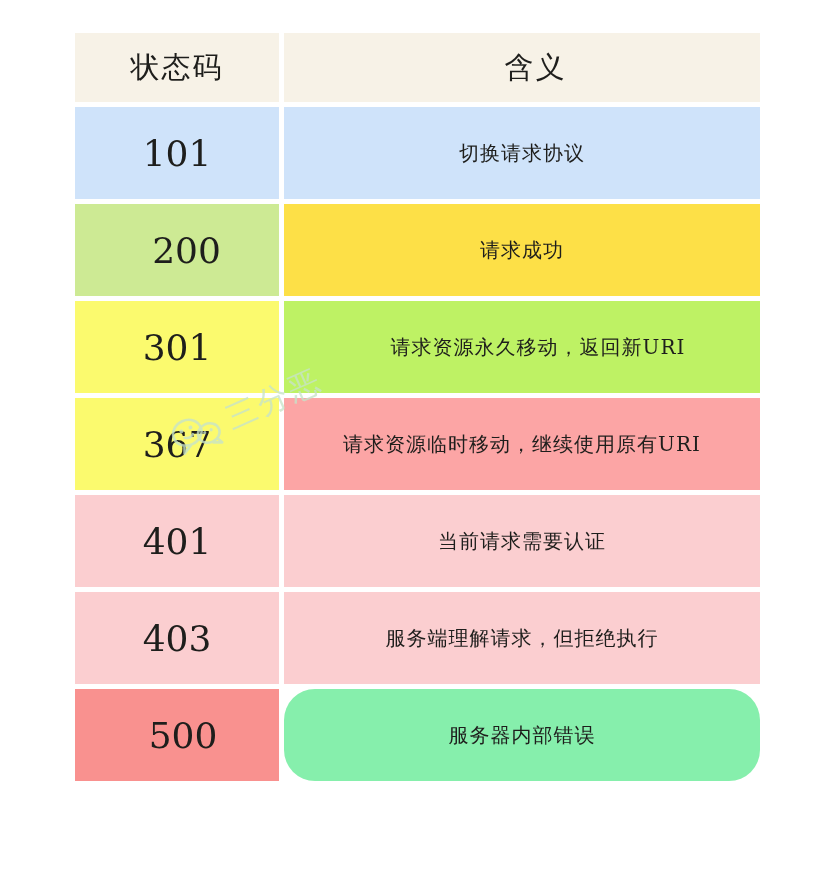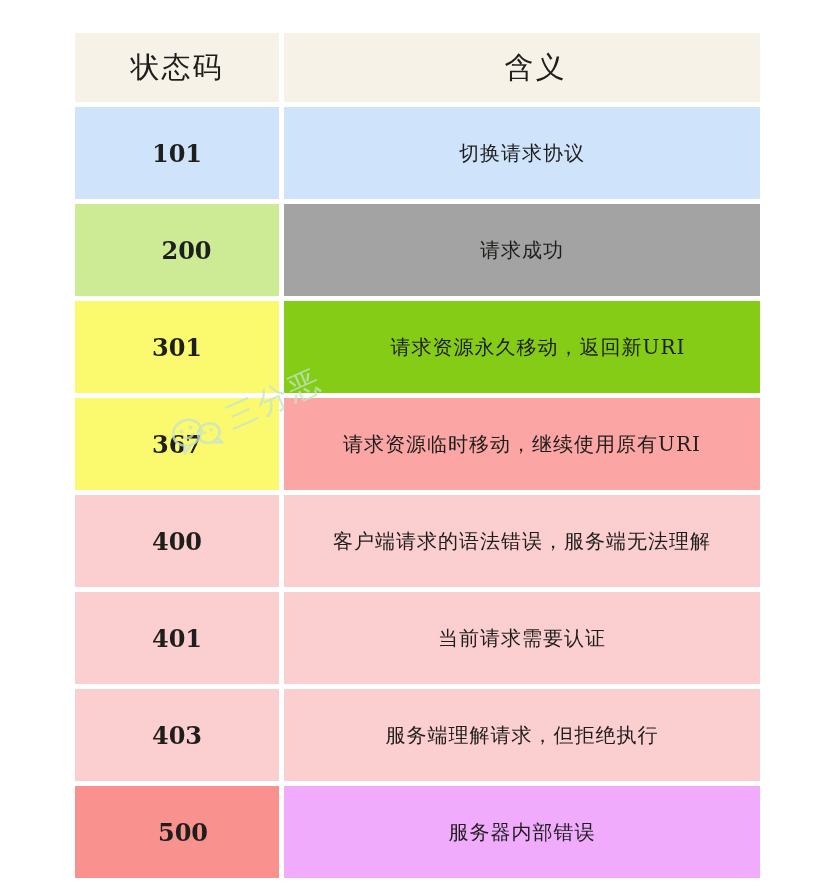--- a/index.html
+++ b/index.html
@@ -28,21 +28,21 @@
   }
   .status-table th {
     height: 69px;
     font-size: 29px;
     font-weight: normal;
     letter-spacing: 2px;
   }
   .col-code  { width: 204px; }
   .col-mean  { width: 476px; }
   .status-table td { height: 92px; }
-  td.code-cell { font-size: 24px; font-weight: bold; }
+  td.code-cell { font-size: 36px; }
   td.meaning-cell {
     font-size: 20px;
     line-height: 1.42;
     padding: 0 8px;
     letter-spacing: 1px;
   }
 
   .watermark {
     position: absolute;
     left: 172px; top: 424px;
@@ -77,45 +77,41 @@
         <th style="background-color: rgb(247, 242, 231); padding-left: 27px;">含义</th>
       </tr>
     </thead>
     <tbody>
       <tr>
         <td class="code-cell" style="background-color: rgb(207, 227, 250);">101</td>
         <td class="meaning-cell" style="background-color: rgb(207, 227, 250);">切换请求协议</td>
       </tr>
       <tr>
         <td class="code-cell" style="background-color: rgb(205, 234, 148); padding-left: 19px;">200</td>
-        <td class="meaning-cell" style="background-color: #a3a3a3;">请求成功</td>
+        <td class="meaning-cell" style="background-color: #fde047;">请求成功</td>
       </tr>
       <tr>
         <td class="code-cell" style="background-color: rgb(251, 250, 110);">301</td>
-        <td class="meaning-cell" style="background-color: #84cc16; padding-left: 40px;">请求资源永久移动，返回新URI</td>
+        <td class="meaning-cell" style="background-color: #bef264; padding-left: 40px;">请求资源永久移动，返回新URI</td>
       </tr>
       <tr>
         <td class="code-cell" style="background-color: rgb(251, 250, 110);">367</td>
         <td class="meaning-cell" style="background-color: #fca5a5;">请求资源临时移动，继续使用原有URI</td>
-      </tr>
-      <tr>
-        <td class="code-cell" style="background-color: rgb(251, 206, 208);">400</td>
-        <td class="meaning-cell" style="background-color: rgb(251, 206, 208);">客户端请求的语法错误，服务端无法理解</td>
       </tr>
       <tr>
         <td class="code-cell" style="background-color: rgb(251, 206, 208);">401</td>
         <td class="meaning-cell" style="background-color: rgb(251, 206, 208);">当前请求需要认证</td>
       </tr>
       <tr>
         <td class="code-cell" style="background-color: rgb(251, 206, 208); margin-top: 44px;">403</td>
         <td class="meaning-cell" style="background-color: rgb(251, 206, 208);">服务端理解请求，但拒绝执行</td>
       </tr>
       <tr>
         <td class="code-cell" style="background-color: rgb(249, 145, 143); padding-left: 12px;">500</td>
-        <td class="meaning-cell" style="background-color: #f0abfc;">服务器内部错误</td>
+        <td class="meaning-cell" style="background-color: #86efac; border-radius: 31px;">服务器内部错误</td>
       </tr>
     </tbody>
   </table>
 
   <div class="watermark" style="color: rgb(199, 227, 201);">
     <span>
       <svg viewBox="0 0 54 42" aria-hidden="true">
         <g fill="none" stroke="currentColor" stroke-width="2.6" stroke-linecap="round" stroke-linejoin="round">
           <ellipse cx="19" cy="16" rx="14.5" ry="12.5"></ellipse>
           <path d="M11 27 L8 34 L17 29"></path>

